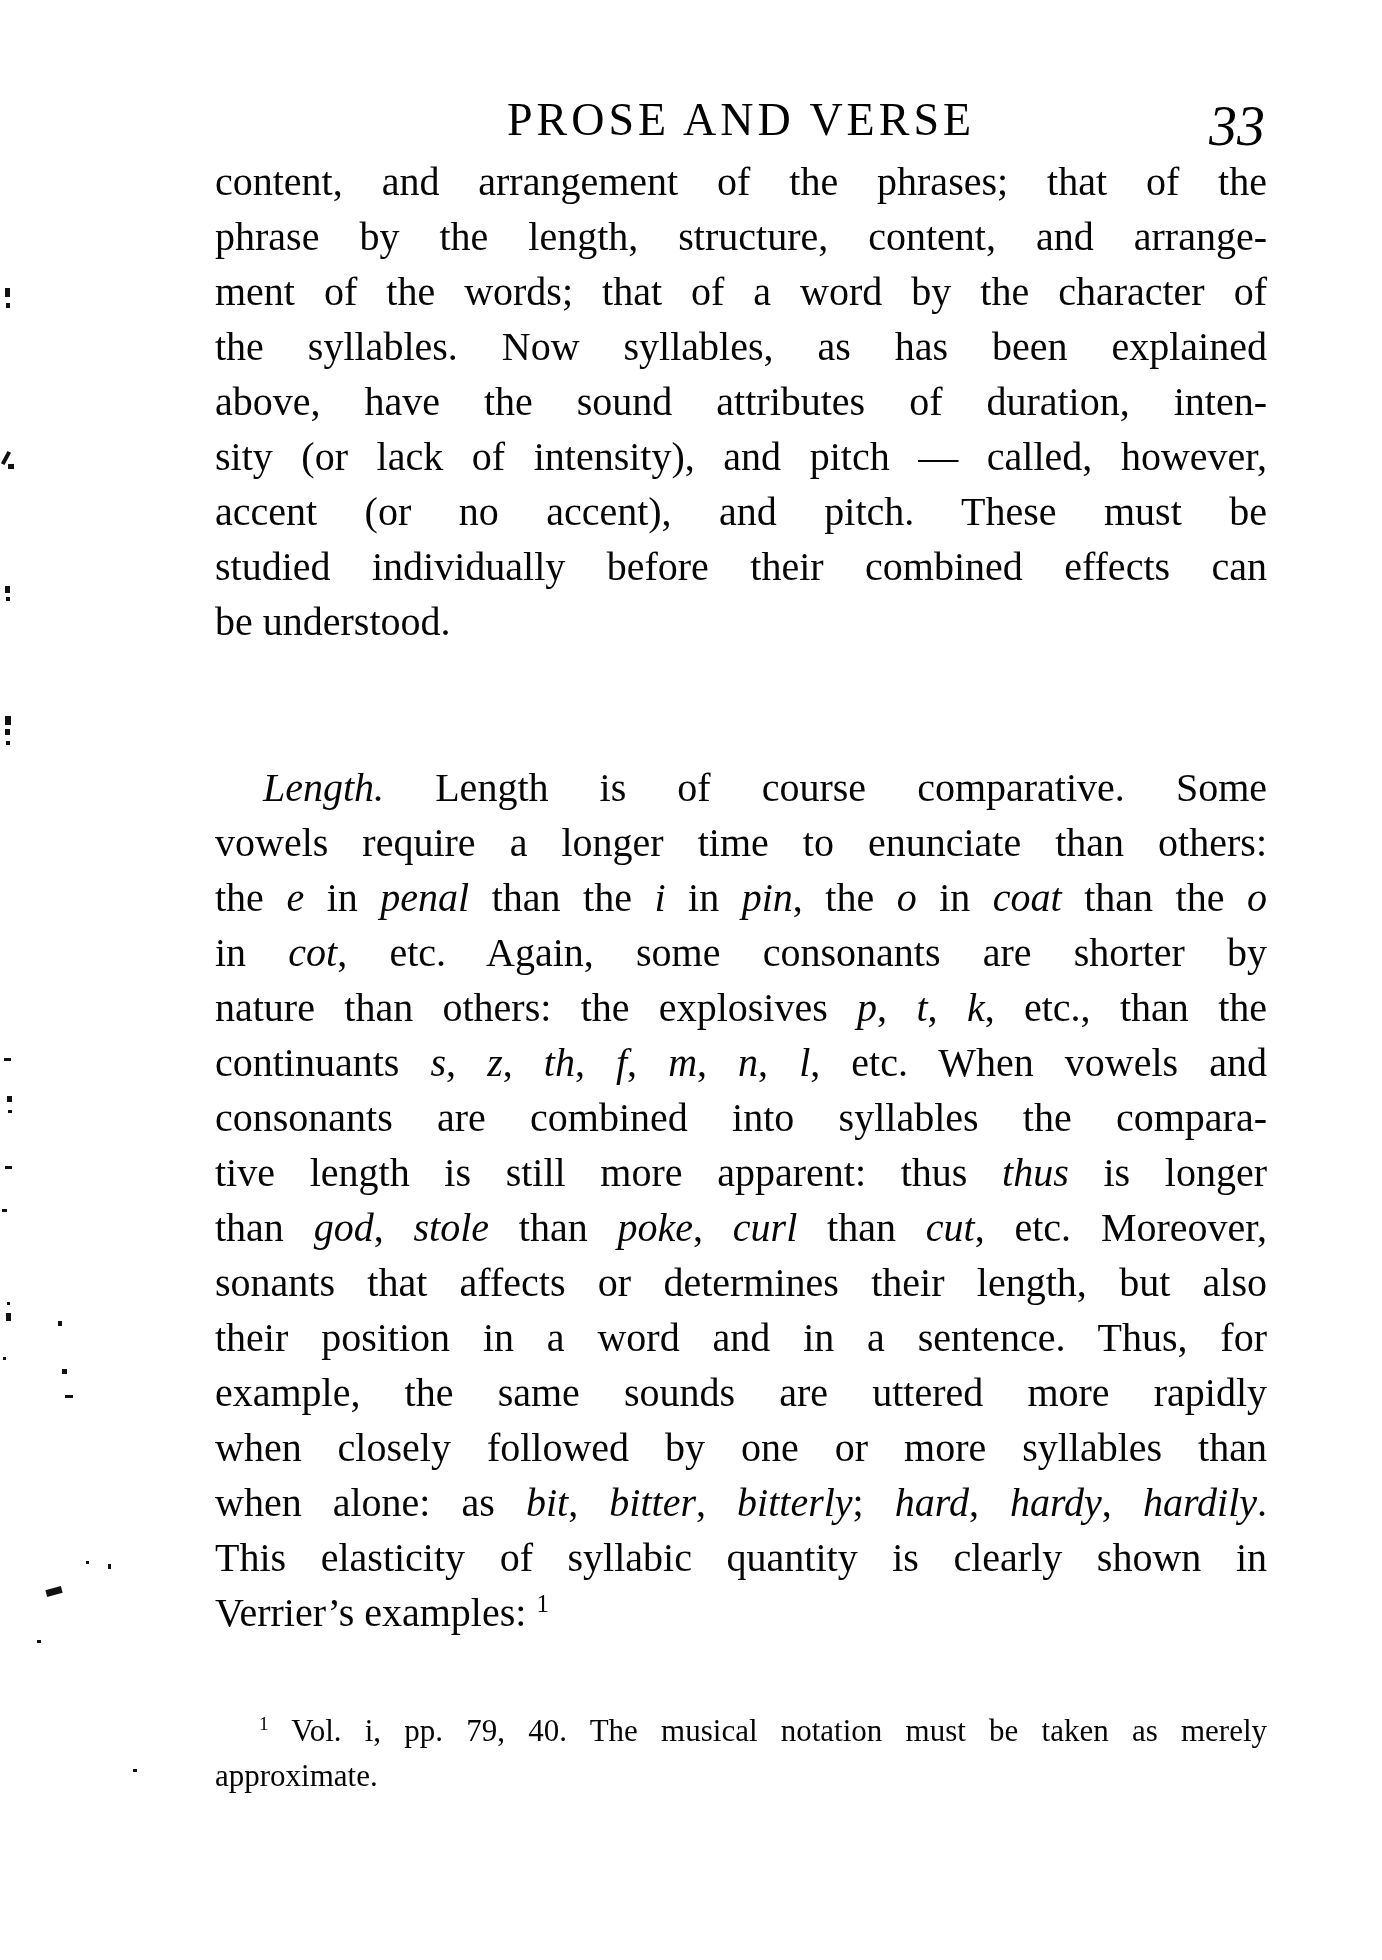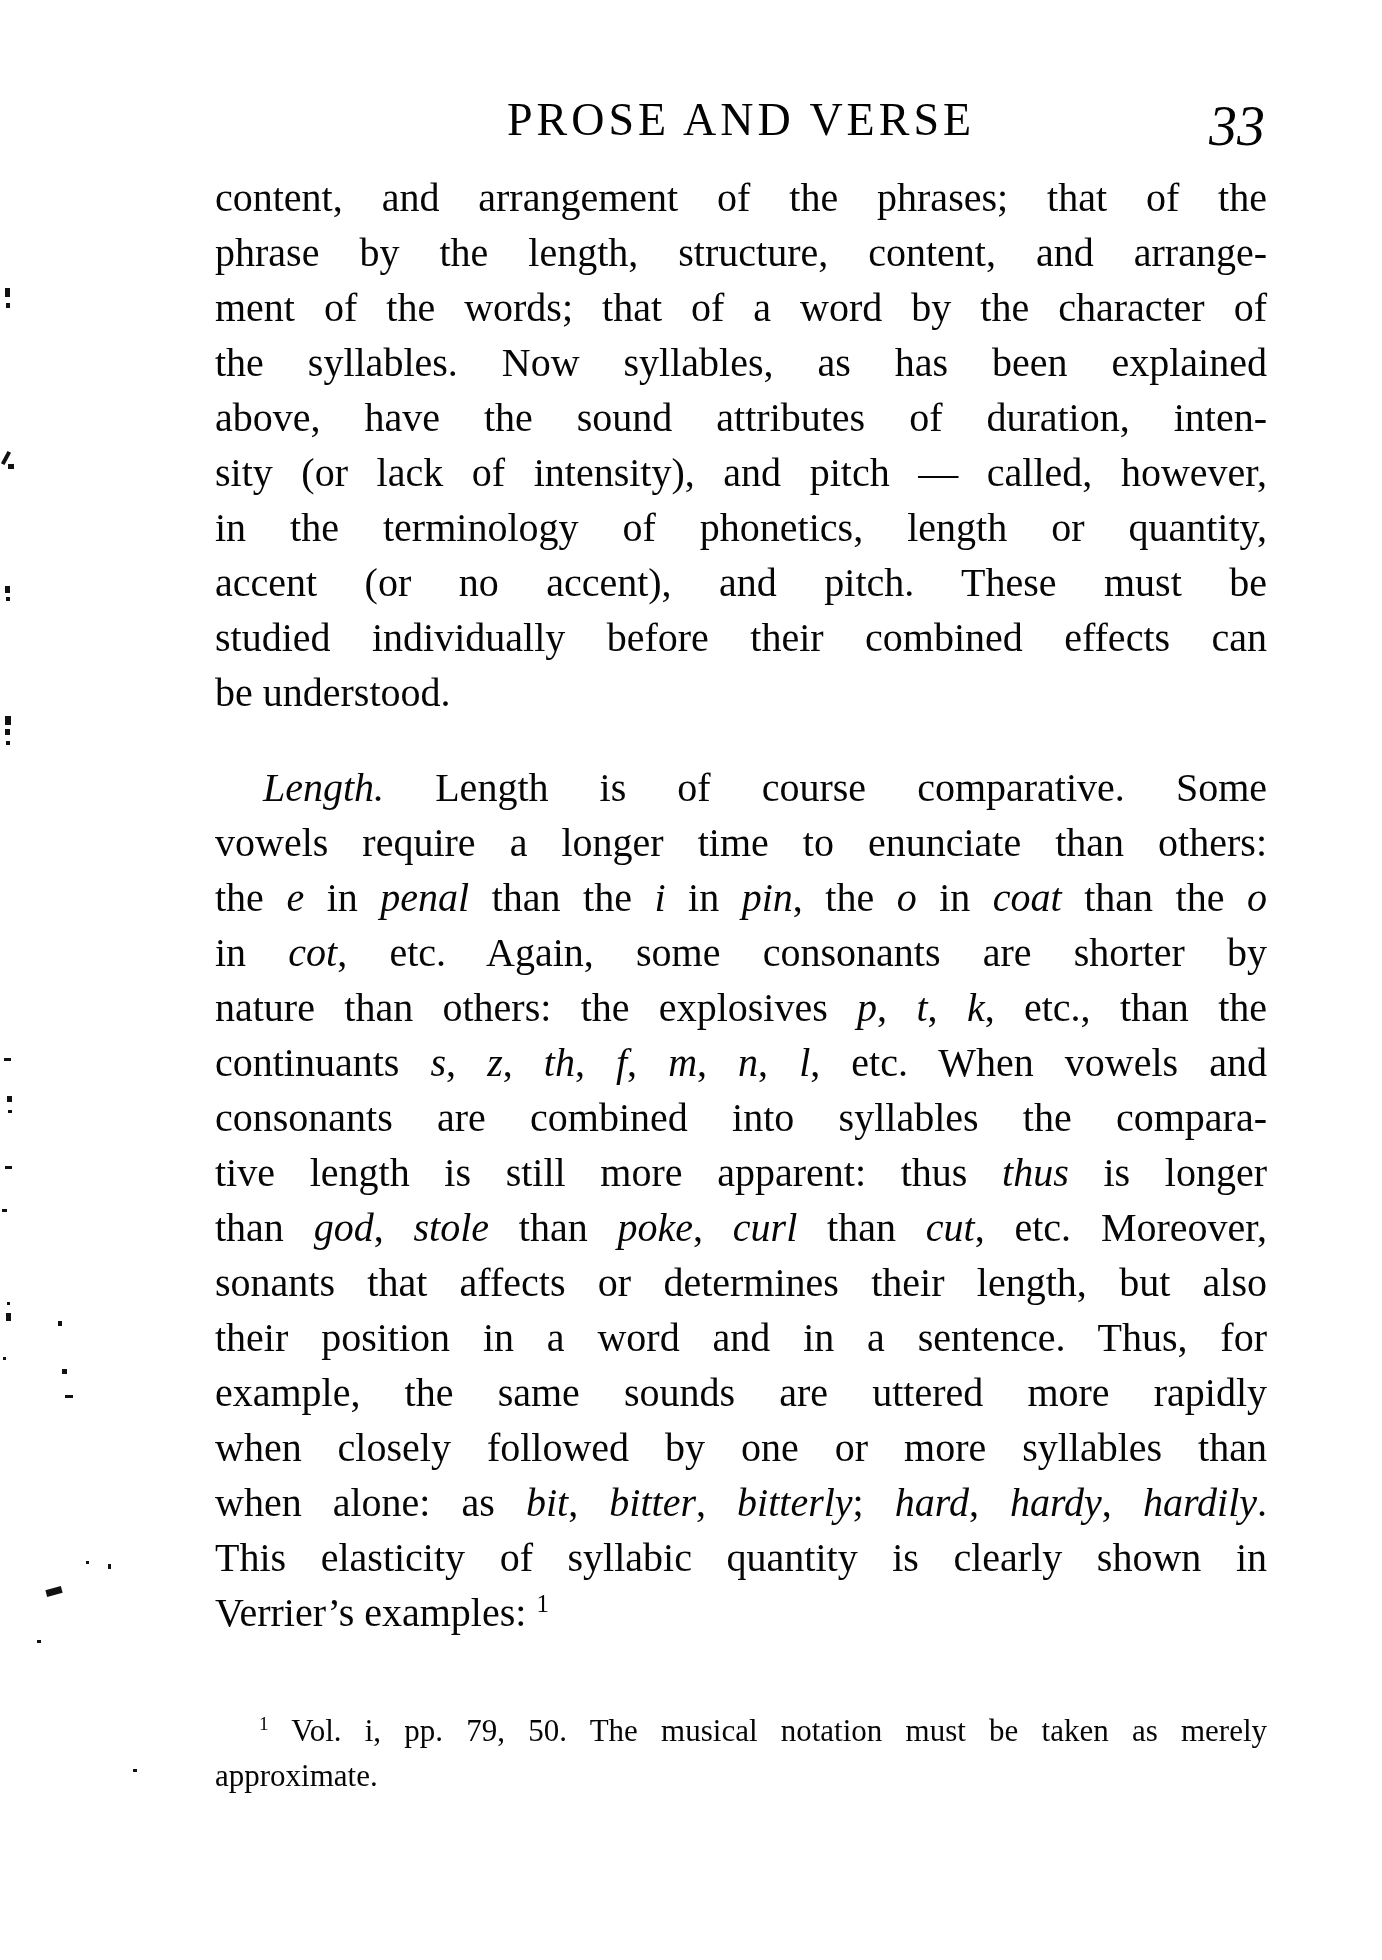--- a/index.html
+++ b/index.html
@@ -19,21 +19,21 @@
     font-weight:normal;color:#030303;
     white-space:nowrap;
   }
   .page-number{
     position:absolute;right:2px;top:8px;
     font-size:56px;line-height:44px;font-style:italic;color:#030303;
   }
   .textblock{
     position:absolute;left:215px;width:1052px;
   }
-  .para1{top:170px;}
+  .para1{top:154px;}
   .para2{top:760px;}
   .footnote{top:1708px;}
   .tl{
     height:55px;line-height:55px;font-size:40px;
     text-align:justify;text-align-last:justify;
     white-space:nowrap;color:#060606;
   }
   .tl.noj{text-align:left;text-align-last:left;}
   .tl.ind{padding-left:48px;}
   .footnote .tl{height:45px;line-height:45px;font-size:31px;}
@@ -52,21 +52,20 @@
     <span class="page-number">33</span>
   </div>
 
   <div id="para1" class="textblock para1">
       <div class="tl"><span class="">content, and arrangement of the phrases; that of the</span></div>
       <div class="tl"><span class="">phrase by the length, structure, content, and arrange-</span></div>
       <div class="tl"><span class="">ment of the words; that of a word by the character of</span></div>
       <div class="tl"><span class="">the syllables. Now syllables, as has been explained</span></div>
       <div class="tl"><span class="">above, have the sound attributes of duration, inten-</span></div>
       <div class="tl"><span class="">sity (or lack of intensity), and pitch — called, however,</span></div>
-      <div class="tl"><span class="">in the terminology of phonetics, length or quantity,</span></div>
       <div class="tl"><span class="">accent (or no accent), and pitch. These must be</span></div>
       <div class="tl"><span class="">studied individually before their combined effects can</span></div>
       <div class="tl noj"><span class="">be understood.</span></div>
     </div>
 
   <div id="para2" class="textblock para2">
       <div class="tl ind"><span class="it ">Length.</span><span class=""> Length is of course comparative. Some</span></div>
       <div class="tl"><span class="">vowels require a longer time to enunciate than others:</span></div>
       <div class="tl"><span class="">the </span><span class="it ">e</span><span class=""> in </span><span class="it ">penal</span><span class=""> than the </span><span class="it ">i</span><span class=""> in </span><span class="it ">pin</span><span class="">, the </span><span class="it ">o</span><span class=""> in </span><span class="it ">coat</span><span class=""> than the </span><span class="it ">o</span></div>
       <div class="tl"><span class="">in </span><span class="it ">cot</span><span class="">, etc. Again, some consonants are shorter by</span></div>
@@ -78,21 +77,21 @@
       <div class="tl"><span class="">sonants that affects or determines their length, but also</span></div>
       <div class="tl"><span class="">their position in a word and in a sentence. Thus, for</span></div>
       <div class="tl"><span class="">example, the same sounds are uttered more rapidly</span></div>
       <div class="tl"><span class="">when closely followed by one or more syllables than</span></div>
       <div class="tl"><span class="">when alone: as </span><span class="it ">bit</span><span class="">, </span><span class="it ">bitter</span><span class="">, </span><span class="it ">bitterly</span><span class="">; </span><span class="it ">hard</span><span class="">, </span><span class="it ">hardy</span><span class="">, </span><span class="it ">hardily</span><span class="">.</span></div>
       <div class="tl"><span class="">This elasticity of syllabic quantity is clearly shown in</span></div>
       <div class="tl noj"><span class="">Verrier’s examples: </span><span class="sup">1</span></div>
     </div>
 
   <div id="footnote" class="textblock footnote">
-      <div class="tl ind"><span class="sup">1</span><span class=""> Vol. i, pp. 79, 50. The musical notation must be taken as merely</span></div>
+      <div class="tl ind"><span class="sup">1</span><span class=""> Vol. i, pp. 79, 40. The musical notation must be taken as merely</span></div>
       <div class="tl noj"><span class="">approximate.</span></div>
     </div>
 
   <div id="specks">
       <div class="speck" style="left: 5px; top: 288px; width: 5px; height: 9px;"></div>
       <div class="speck" style="left: 6px; top: 303px; width: 4px; height: 5px;"></div>
       <div class="speck" style="left: 4px; top: 451px; width: 4px; height: 14px; transform: rotate(28deg);"></div>
       <div class="speck" style="left: 8px; top: 464px; width: 6px; height: 5px;"></div>
       <div class="speck" style="left: 5px; top: 586px; width: 5px; height: 7px;"></div>
       <div class="speck" style="left: 6px; top: 597px; width: 4px; height: 4px;"></div>

